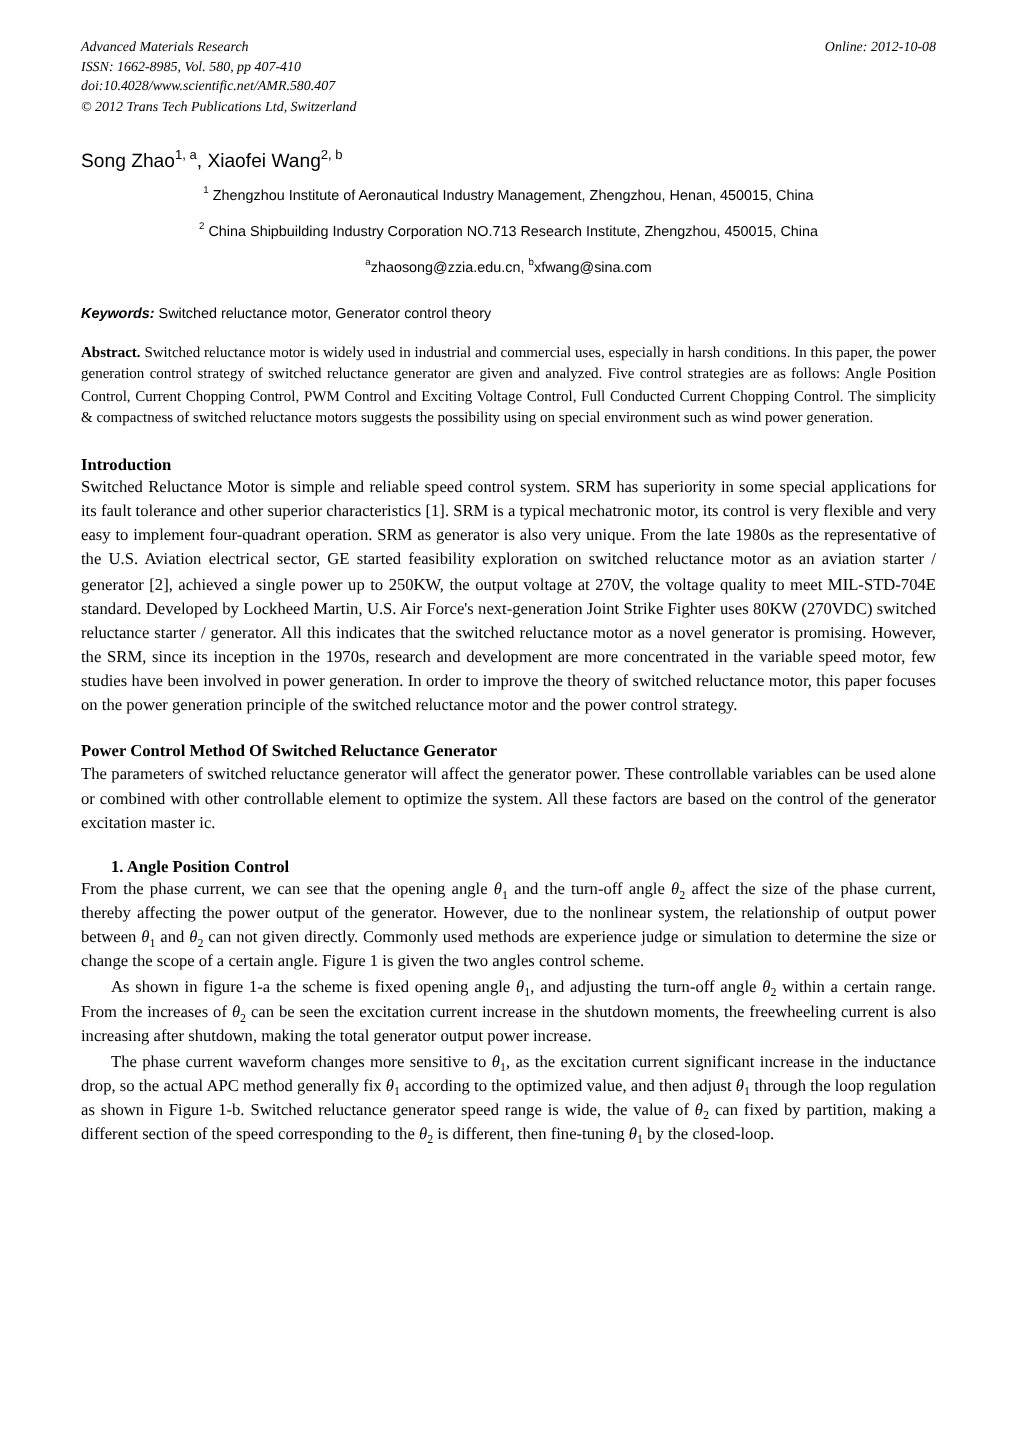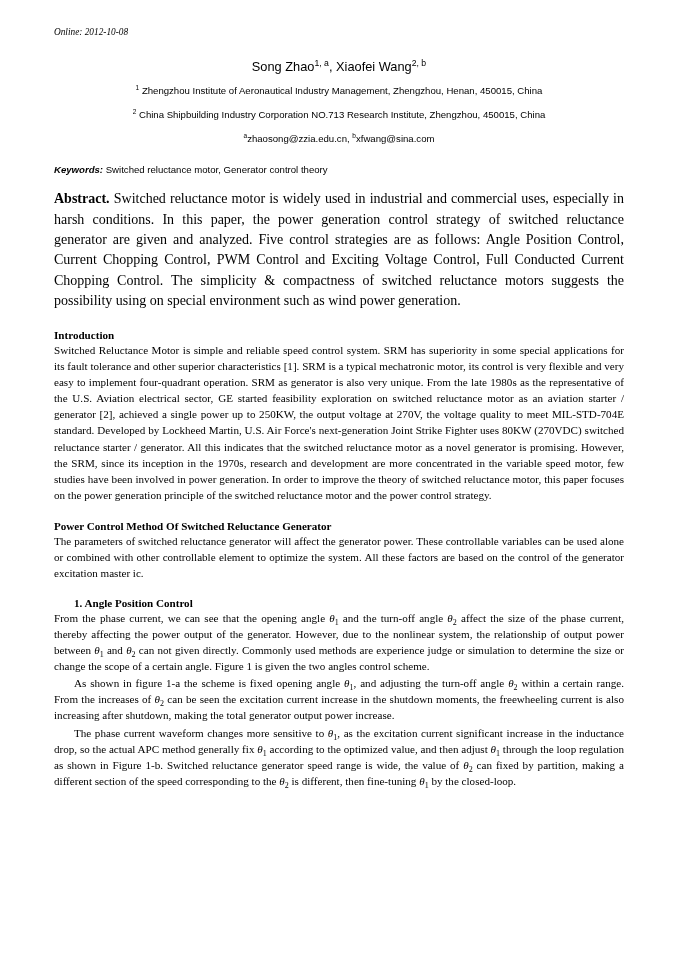--- a/index.html
+++ b/index.html
@@ -32,21 +32,21 @@
   }
   .title {
     text-align: center;
     font-family: "Liberation Sans", sans-serif;
     font-weight: bold;
     font-size: 13.6px;
     margin-top: 20px;
     letter-spacing: 0.1px;
   }
   .authors {
-    text-align: center;
+    text-align: left;
     font-family: "Liberation Sans", sans-serif;
     font-size: 12.8px;
     margin-top: 20px;
   }
   .affil {
     text-align: center;
     font-family: "Liberation Sans", sans-serif;
     font-size: 9.6px;
     margin-top: 11px;
     line-height: 1.35;
@@ -65,21 +65,21 @@
   .keywords {
     font-family: "Liberation Sans", sans-serif;
     font-size: 9.6px;
     margin-top: 20px;
   }
   .keywords b {
     font-weight: bold;
     font-style: italic;
   }
   .abstract {
-    font-size: 14px;
+    font-size: 10px;
     line-height: 1.46;
     margin-top: 14px;
     text-align: justify;
   }
   .abstract .lead {
     font-family: "Liberation Serif", serif;
     font-weight: bold;
   }
   .section-head {
     font-weight: bold;
@@ -114,20 +114,26 @@
     vertical-align: sub;
     line-height: 0;
   }
 </style>
 </head>
 <body>
 
 <div class="page">
 
   <div class="header-row">
+    <div class="header-left">
+      <div>Advanced Materials Research</div>
+      <div>ISSN: 1662-8985, Vol. 580, pp 407-410</div>
+      <div>doi:10.4028/www.scientific.net/AMR.580.407</div>
+      <div>© 2012 Trans Tech Publications Ltd, Switzerland</div>
+    </div>
     <div class="header-right">
       <div>Online: 2012-10-08</div>
     </div>
   </div>
 
 
   <div class="authors">
     <span>Song Zhao</span><sup>1, a</sup><span>, </span><span>Xiaofei Wang</span><sup>2, b</sup>
   </div>
 

